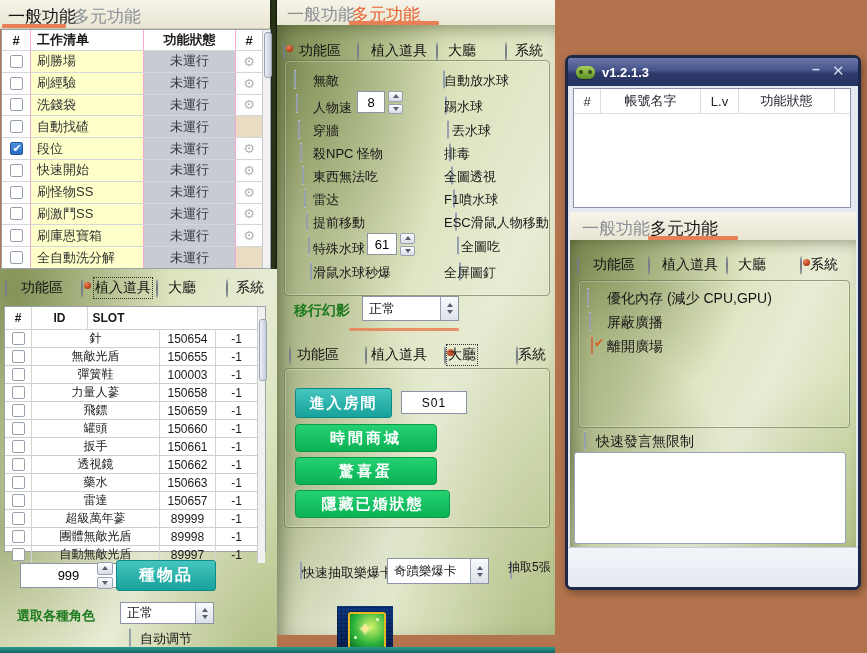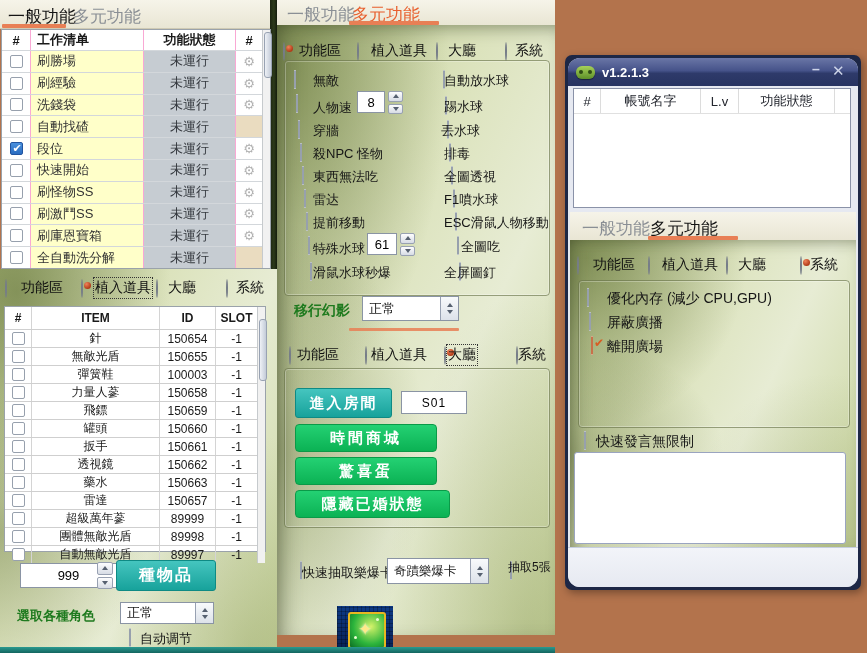--- a/index.html
+++ b/index.html
@@ -67,21 +67,21 @@
               background:linear-gradient(90deg,#eef1f6,#c3cbd8)}
   
   .itable{background:#fff;border:1px solid #9aa2aa;box-sizing:border-box;display:flex;flex-direction:column}
   .i-row{display:flex;flex:1;border-top:1px solid #cfcfcf;align-items:center}
   .i-row.hd{border-top:none;font-weight:bold;min-height:22px;flex:0 0 22px}
   .ic{display:flex;align-items:center;justify-content:center;font-size:12px;height:100%;box-sizing:border-box;border-left:1px solid #d4d4d4}
   .ic:first-child{border-left:none}
   .ic0{width:26px}.ic1{width:128px}.ic2{width:56px}.ic3{width:42px}
   
   .win{background:#1d2746;border-radius:7px;box-shadow:2px 3px 8px rgba(0,0,0,.35);padding:3px;box-sizing:border-box}
-  .win-inner{position:relative;width:290px;height:529px;background:#e6e9f1;border-radius:12px;overflow:hidden}
+  .win-inner{position:relative;width:290px;height:529px;background:#e6e9f1;border-radius:4px;overflow:hidden}
   .titlebar{position:absolute;left:0;top:0;width:290px;height:28px;
      background:linear-gradient(#6a76a6,#46538a 45%,#2e3a6a 55%,#273361);display:flex;align-items:center}
   .titletext{color:#fff;font-weight:bold;font-size:13px;margin-left:7px}
   .gamepad{width:19px;height:13px;margin-left:8px;border-radius:6px;position:relative;
      background:linear-gradient(#a6d158,#5e9029);box-shadow:0 1px 1px rgba(0,0,0,.4)}
   .gamepad::before{content:"";position:absolute;left:3px;top:4px;width:4px;height:4px;border-radius:50%;background:#2f4d15;
      box-shadow:9px 0 0 #2f4d15}
   .wbtn{color:#cdd4e8;font-size:14px;font-weight:bold;line-height:1}
   .rtable{position:absolute;background:#fff;border:1px solid #8a92a8;box-sizing:border-box}
   .rth{display:flex;height:24px;border-bottom:1px solid #e0e0e0;font-size:13px;color:#23262e}
@@ -239,21 +239,20 @@
     <span class="abs rlabel" style="left:168px;top:10px">大廳</span>
     <span class="abs radio" style="left:220px;top:11px"></span>
     <span class="abs rlabel" style="left:236px;top:10px">系統</span>
 
     
     <div class="abs itable" style="left:4px;top:37px;width:262px;height:246px">
       <div style="display:flex;flex:1">
         <div style="display:flex;flex-direction:column;flex:1">
           <div class="i-row hd">
             <div class="ic ic0">#</div>
-            <div class="ic ic1">ITEM</div>
             <div class="ic ic2">ID</div>
             <div class="ic ic3">SLOT</div>
           </div>
           <div class="i-row">
               <div class="ic ic0">
                 <span class="cb sm"></span>
               </div>
               <div class="ic ic1">針</div>
               <div class="ic ic2">150654</div>
               <div class="ic ic3">-1</div>
@@ -429,21 +428,21 @@
             <span class="au"></span>
           </div>
           <div class="spinbtn">
             <span class="ad"></span>
           </div>
         </div>
       <span class="abs cb" style="left:9px;top:202px"></span><span class="abs cblabel" style="left:28px;top:203px">滑鼠水球秒爆</span>
       
       <span class="abs cb" style="left:140px;top:10px"></span><span class="abs cblabel" style="left:159px;top:11px">自動放水球</span>
       <span class="abs cb" style="left:140px;top:36px"></span><span class="abs cblabel" style="left:159px;top:37px">踢水球</span>
-      <span class="abs cb" style="left:140px;top:60px"></span><span class="abs cblabel" style="left:156px;top:61px">丟水球</span>
+      <span class="abs cb" style="left:140px;top:60px"></span><span class="abs cblabel" style="left:167px;top:61px">丟水球</span>
       <span class="abs cb" style="left:140px;top:83px"></span><span class="abs cblabel" style="left:159px;top:84px">排毒</span>
       <span class="abs cb" style="left:140px;top:106px"></span><span class="abs cblabel" style="left:159px;top:107px">全圖透視</span>
       <span class="abs cb" style="left:140px;top:129px"></span><span class="abs cblabel" style="left:159px;top:130px">F1噴水球</span>
       <span class="abs cb" style="left:140px;top:152px"></span><span class="abs cblabel" style="left:159px;top:153px">ESC滑鼠人物移動</span>
       <span class="abs cb" style="left:140px;top:176px"></span><span class="abs cblabel" style="left:176px;top:177px">全圖吃</span>
       <span class="abs cb" style="left:140px;top:202px"></span><span class="abs cblabel" style="left:159px;top:203px">全屏圖釘</span>
     </div>
 
     
     <span class="abs glabel" style="left:17px;top:277px;font-size:14px">移行幻影</span>

